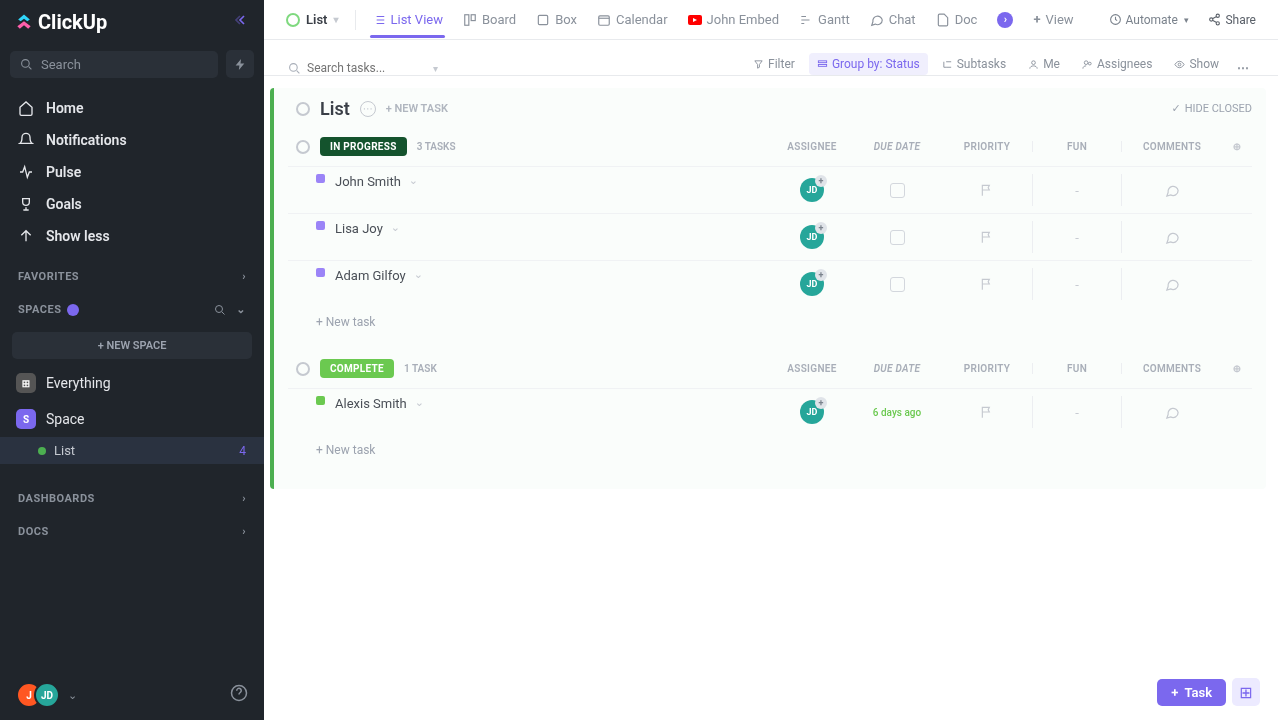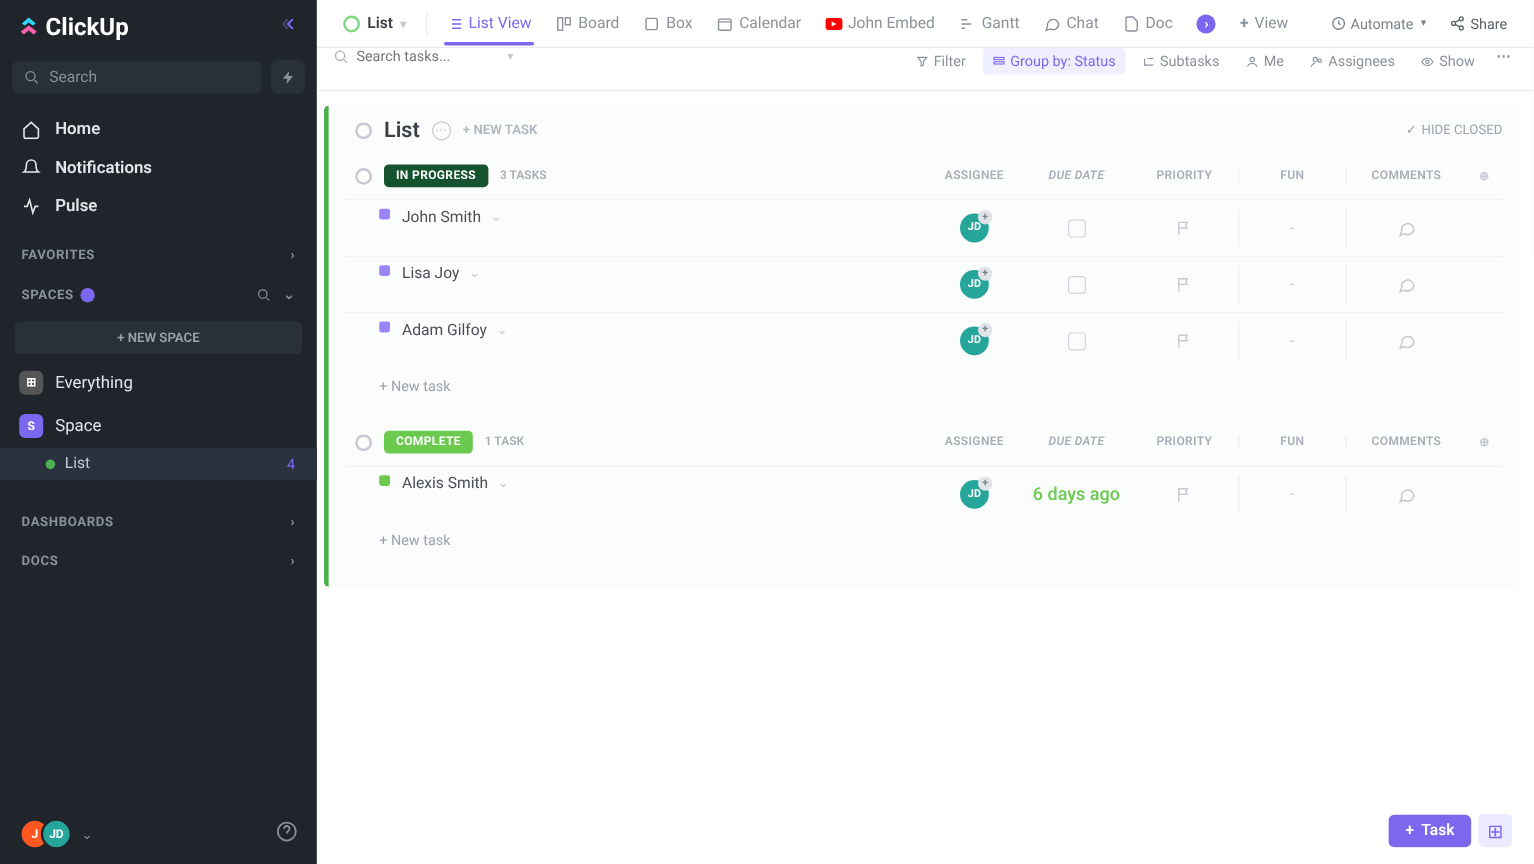--- a/index.html
+++ b/index.html
@@ -42,21 +42,21 @@
 .view-tab.active { color: #7b68ee; }
 .view-tab.active::after { content:""; position:absolute; bottom:-1px; left:6px; right:6px; height:3px; background:#7b68ee; border-radius:2px; }
 .view-tab svg { width: 14px; height: 14px; }
 .yt-icon { width: 14px; height: 10px; background: #ff0000; border-radius: 2px; display: inline-flex; align-items: center; justify-content: center; }
 .yt-icon::after { content:""; border-left: 4px solid #fff; border-top: 2.5px solid transparent; border-bottom: 2.5px solid transparent; }
 .plus-circ { width:16px;height:16px;border-radius:50%;background:#7b68ee;color:#fff;display:flex;align-items:center;justify-content:center;font-size:11px;font-weight:700; }
 .topbar-spacer { flex: 1; }
 .top-btn { display: flex; align-items: center; gap: 4px; padding: 5px 8px; font-size: 12px; color: #7a828c; cursor: pointer; border-radius: 4px; }
 .top-btn.share { color:#5a6069; }
 
-.toolbar { display: flex; align-items: flex-start; padding: 0 14px; height: 36px; border-bottom: 1px solid #e8eaed; font-size: 12px; color: #8a919b; gap: 6px; }
+.toolbar { display: flex; align-items: flex-end; padding: 0 24px; height: 36px; border-bottom: 1px solid #e8eaed; font-size: 12px; color: #8a919b; gap: 6px; }
 .search-tasks { display: flex; align-items: center; gap: 6px; flex:0 0 auto; }
 .search-tasks input { border:none; outline:none; font-size:12px; width:120px; color:#5a6069; }
 .toolbar-spacer { flex:1; }
 .tool-btn { display: flex; align-items: center; gap: 4px; padding: 4px 8px; cursor: pointer; border-radius: 4px; font-size:12px; }
 .tool-btn.group-by { background: #f0effd; color: #7b68ee; }
 .more-dots { font-weight: 700; letter-spacing: 1px; cursor:pointer; padding:0 4px; }
 
 .content { flex: 1; overflow: auto; padding: 12px 12px 12px 6px; }
 .list-block { border-left: 4px solid #4caf50; background: #fafdfb; border-radius: 4px; padding: 10px 14px 6px 14px; margin-bottom: 8px; }
 .list-title-row { display: flex; align-items: center; gap: 10px; margin-bottom: 14px; padding-left: 8px; }
@@ -83,21 +83,21 @@
 
 .task-row { display: flex; align-items: flex-start; padding: 7px 0 7px 28px; font-size: 13px; color: #4a4f57; border-top: 1px solid #f0f2f4; }
 .task-dot { width: 9px; height: 9px; border-radius: 2px; margin-right: 10px; }
 .task-dot.inprog { background: #9b84f7; }
 .task-dot.complete { background: #6bc950; }
 .task-name { }
 .task-menu { margin-left: 8px; color:#c5c9d0; font-size:11px; }
 .task-cells { margin-left: auto; display: flex; align-items:center; }
 .cell { display:flex; align-items:center; justify-content:center; height:32px; }
 .cell.assignee { width:80px; }
-.cell.due { width:90px; font-size:15px; color:#9ca3af; }
+.cell.due { width:90px; font-size:10px; color:#9ca3af; }
 .cell.due.past { color:#6bc950; font-weight:500; }
 .cell.priority { width:90px; color:#c5c9d0; }
 .cell.fun { width:90px; color:#c5c9d0; border-left:1px solid #eceef1; border-right:1px solid #eceef1; }
 .cell.comments { width:100px; color:#c5c9d0; }
 .cell.add { width:30px; }
 .assignee-av { width:24px; height:24px; border-radius:50%; background:#26a69a; color:#fff; font-size:9px; font-weight:700; display:flex; align-items:center; justify-content:center; position:relative; }
 .assignee-av::after { content:"+"; position:absolute; top:-3px; right:-3px; width:12px; height:12px; background:#e0e4e9; color:#7a828c; border-radius:50%; font-size:9px; display:flex; align-items:center; justify-content:center; }
 .cal-icon { width:15px; height:15px; border:1.5px solid #d3d7dd; border-radius:3px; position:relative; }
 .new-task-row { padding: 8px 0 4px 28px; font-size: 12px; color: #9ca3af; cursor:pointer; }
 
@@ -149,20 +149,32 @@
         <svg viewBox="0 0 24 24" fill="none" stroke="currentColor" stroke-width="2">
           <path d="M18 8a6 6 0 10-12 0c0 7-3 9-3 9h18s-3-2-3-9"></path>
         </svg>
         <span>Notifications</span>
       </div>
     <div class="nav-item">
         <svg viewBox="0 0 24 24" fill="none" stroke="currentColor" stroke-width="2">
           <path d="M3 12h4l3-8 4 16 3-8h4"></path>
         </svg>
         <span>Pulse</span>
+      </div>
+    <div class="nav-item">
+        <svg viewBox="0 0 24 24" fill="none" stroke="currentColor" stroke-width="2">
+          <path d="M8 21h8M12 17v4M7 4h10v5a5 5 0 01-10 0z"></path>
+        </svg>
+        <span>Goals</span>
+      </div>
+    <div class="nav-item">
+        <svg viewBox="0 0 24 24" fill="none" stroke="currentColor" stroke-width="2">
+          <path d="M12 4v16M5 11l7-7 7 7"></path>
+        </svg>
+        <span>Show less</span>
       </div>
   </div>
   <div class="section-header">
     <span>FAVORITES</span>
     <span class="chev">›</span>
   </div>
   <div class="section-header">
     <span>SPACES</span>
     <span class="spaces-badge"></span>
     <span class="actions">

